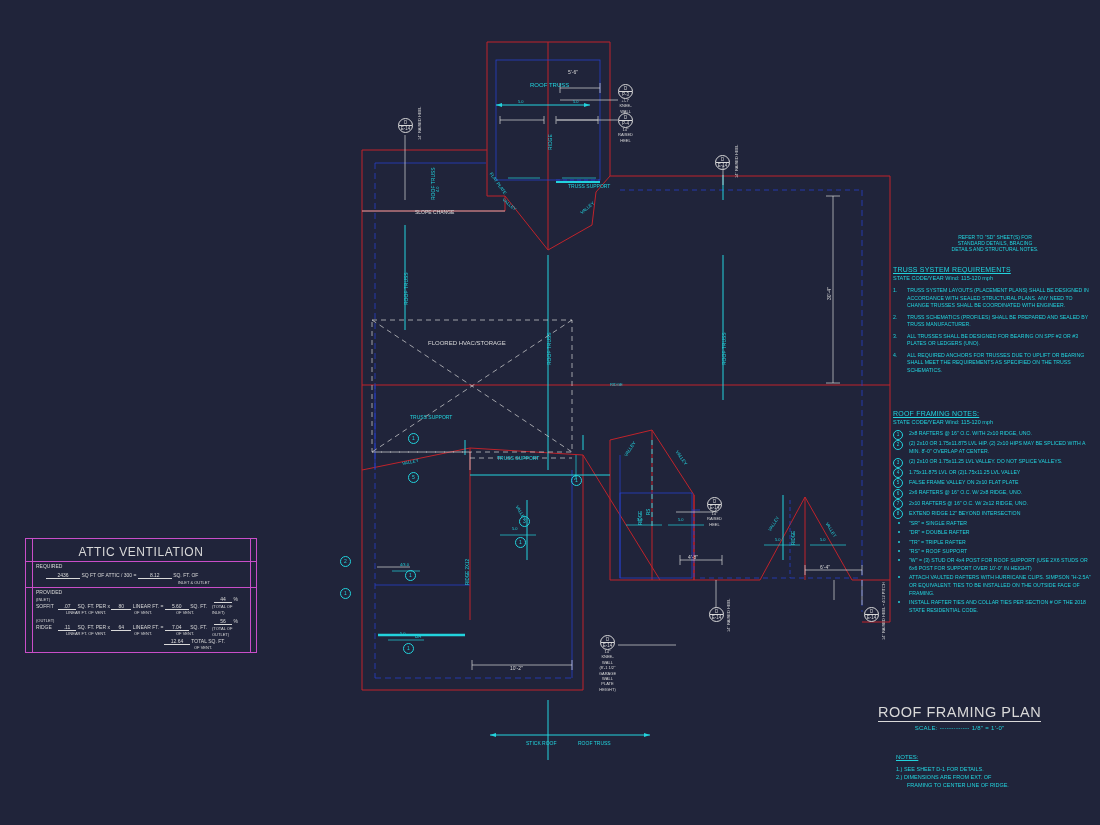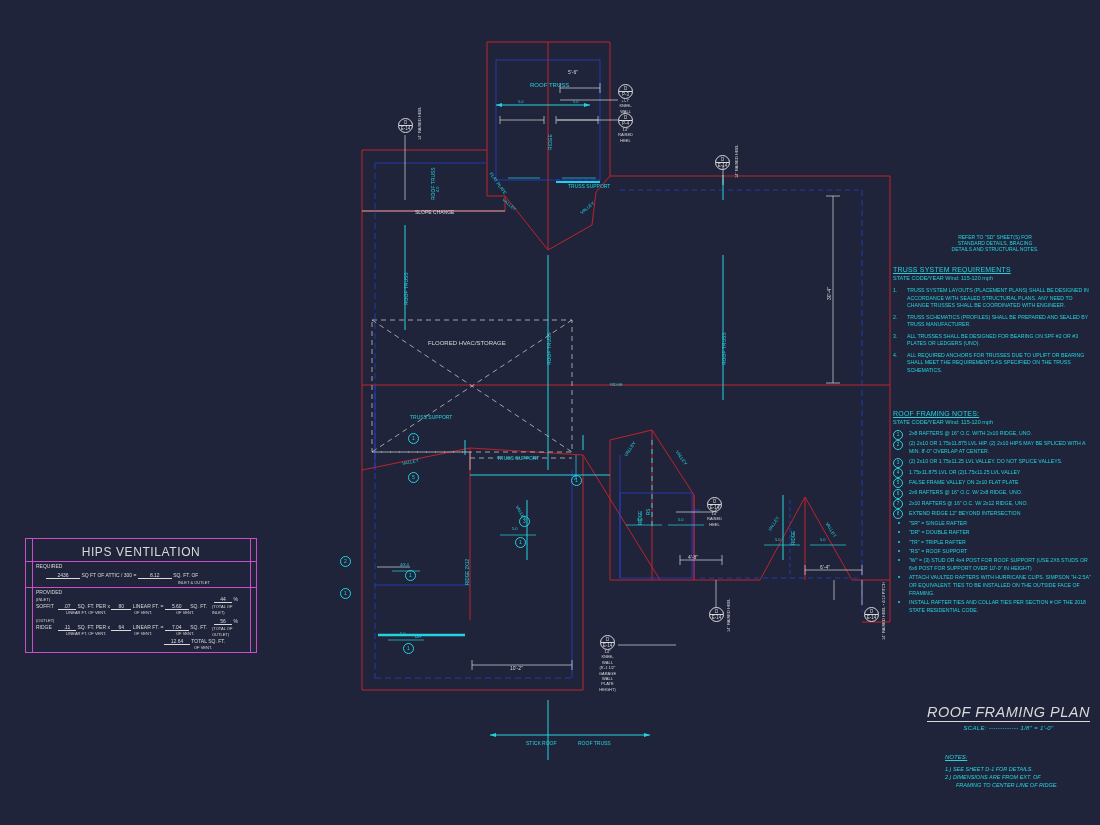--- a/index.html
+++ b/index.html
@@ -32,21 +32,21 @@
   .dotrow .dt{position:absolute;left:5px;top:2px;width:2px;height:2px;background:#22d3dd;border-radius:50%;}
 
   
   .attic{position:absolute;left:25px;top:538px;width:230px;height:113px;border:1px solid #c94ec9;background:#20243a;}
   .attic .hline{position:absolute;left:0;width:230px;height:1px;background:#c94ec9;}
   .attic .vline{position:absolute;top:0;height:113px;width:1px;background:#c94ec9;}
   .attic .title{position:absolute;left:0;top:6px;width:230px;text-align:center;color:#d9d9d9;font-size:12px;letter-spacing:.6px;}
   .blank{display:inline-block;border-bottom:.7px solid #d9d9d9;text-align:center;color:#d9d9d9;}
 
   
-  .tblock{position:absolute;left:927px;top:703px;font-style:italic;}
+  .tblock{position:absolute;left:878px;top:703px;}
   .tblock .ttl{font-size:14.5px;color:#d9d9d9;letter-spacing:.5px;border-bottom:1px solid #d9d9d9;padding-bottom:1px;display:inline-block;}
   .tblock .scale{font-size:6px;color:#22d3dd;text-align:center;margin-top:3px;letter-spacing:.3px;}
 
   
   .cal{position:absolute;}
   .cal .circ{width:13px;height:13px;border:.7px solid #d9d9d9;border-radius:50%;position:relative;}
   .cal .circ .bar{position:absolute;left:0;top:6px;width:13px;height:.7px;background:#d9d9d9;}
   .cal .circ .up{position:absolute;left:0;top:.5px;width:13px;text-align:center;font-size:4.5px;color:#d9d9d9;}
   .cal .circ .dn{position:absolute;left:0;top:7px;width:13px;text-align:center;font-size:4.5px;color:#d9d9d9;}
   .cal .cap{position:absolute;top:14px;left:50%;transform:translateX(-50%);text-align:center;font-size:4px;color:#d9d9d9;line-height:1.35;}
@@ -398,21 +398,21 @@
   <div class="dotrow"><span class="dt"></span><span>"SR"  = SINGLE RAFTER</span></div>
   <div class="dotrow"><span class="dt"></span><span>"DR" = DOUBLE RAFTER</span></div>
   <div class="dotrow"><span class="dt"></span><span>"TR" = TRIPLE RAFTER</span></div>
   <div class="dotrow"><span class="dt"></span><span>"RS" = ROOF SUPPORT</span></div>
   <div class="dotrow"><span class="dt"></span><span>"W" = (3) STUD OR 4x4 POST FOR ROOF SUPPORT (USE 2X6 STUDS OR 6x6 POST FOR SUPPORT OVER 10'-0" IN HEIGHT)</span></div>
   <div class="dotrow"><span class="dt"></span><span>ATTACH VAULTED RAFTERS WITH HURRICANE CLIPS. SIMPSON "H-2.5A" OR EQUIVALENT. TIES TO BE INSTALLED ON THE OUTSIDE FACE OF FRAMING.</span></div>
   <div class="dotrow"><span class="dt"></span><span>INSTALL RAFTER TIES AND COLLAR TIES PER SECTION # OF THE 2018 STATE RESIDENTIAL CODE.</span></div>
 </div>
 
 <div class="attic">
-  <div class="title">HIPS VENTILATION</div>
+  <div class="title">ATTIC VENTILATION</div>
   <div class="hline" style="top:22px;"></div>
   <div class="hline" style="top:48px;"></div>
   <div class="vline" style="left:6px;"></div>
   <div class="vline" style="left:224px;"></div>
 
   <div class="txt wh t5" style="left:10px;top:25px;">REQUIRED</div>
   <div class="txt wh t5" style="left:20px;top:34px;">
     <span class="blank" style="width:34px;">2436</span>
     <span>SQ FT OF ATTIC / 300 =</span>
     <span class="blank" style="width:34px;">8.12</span>

